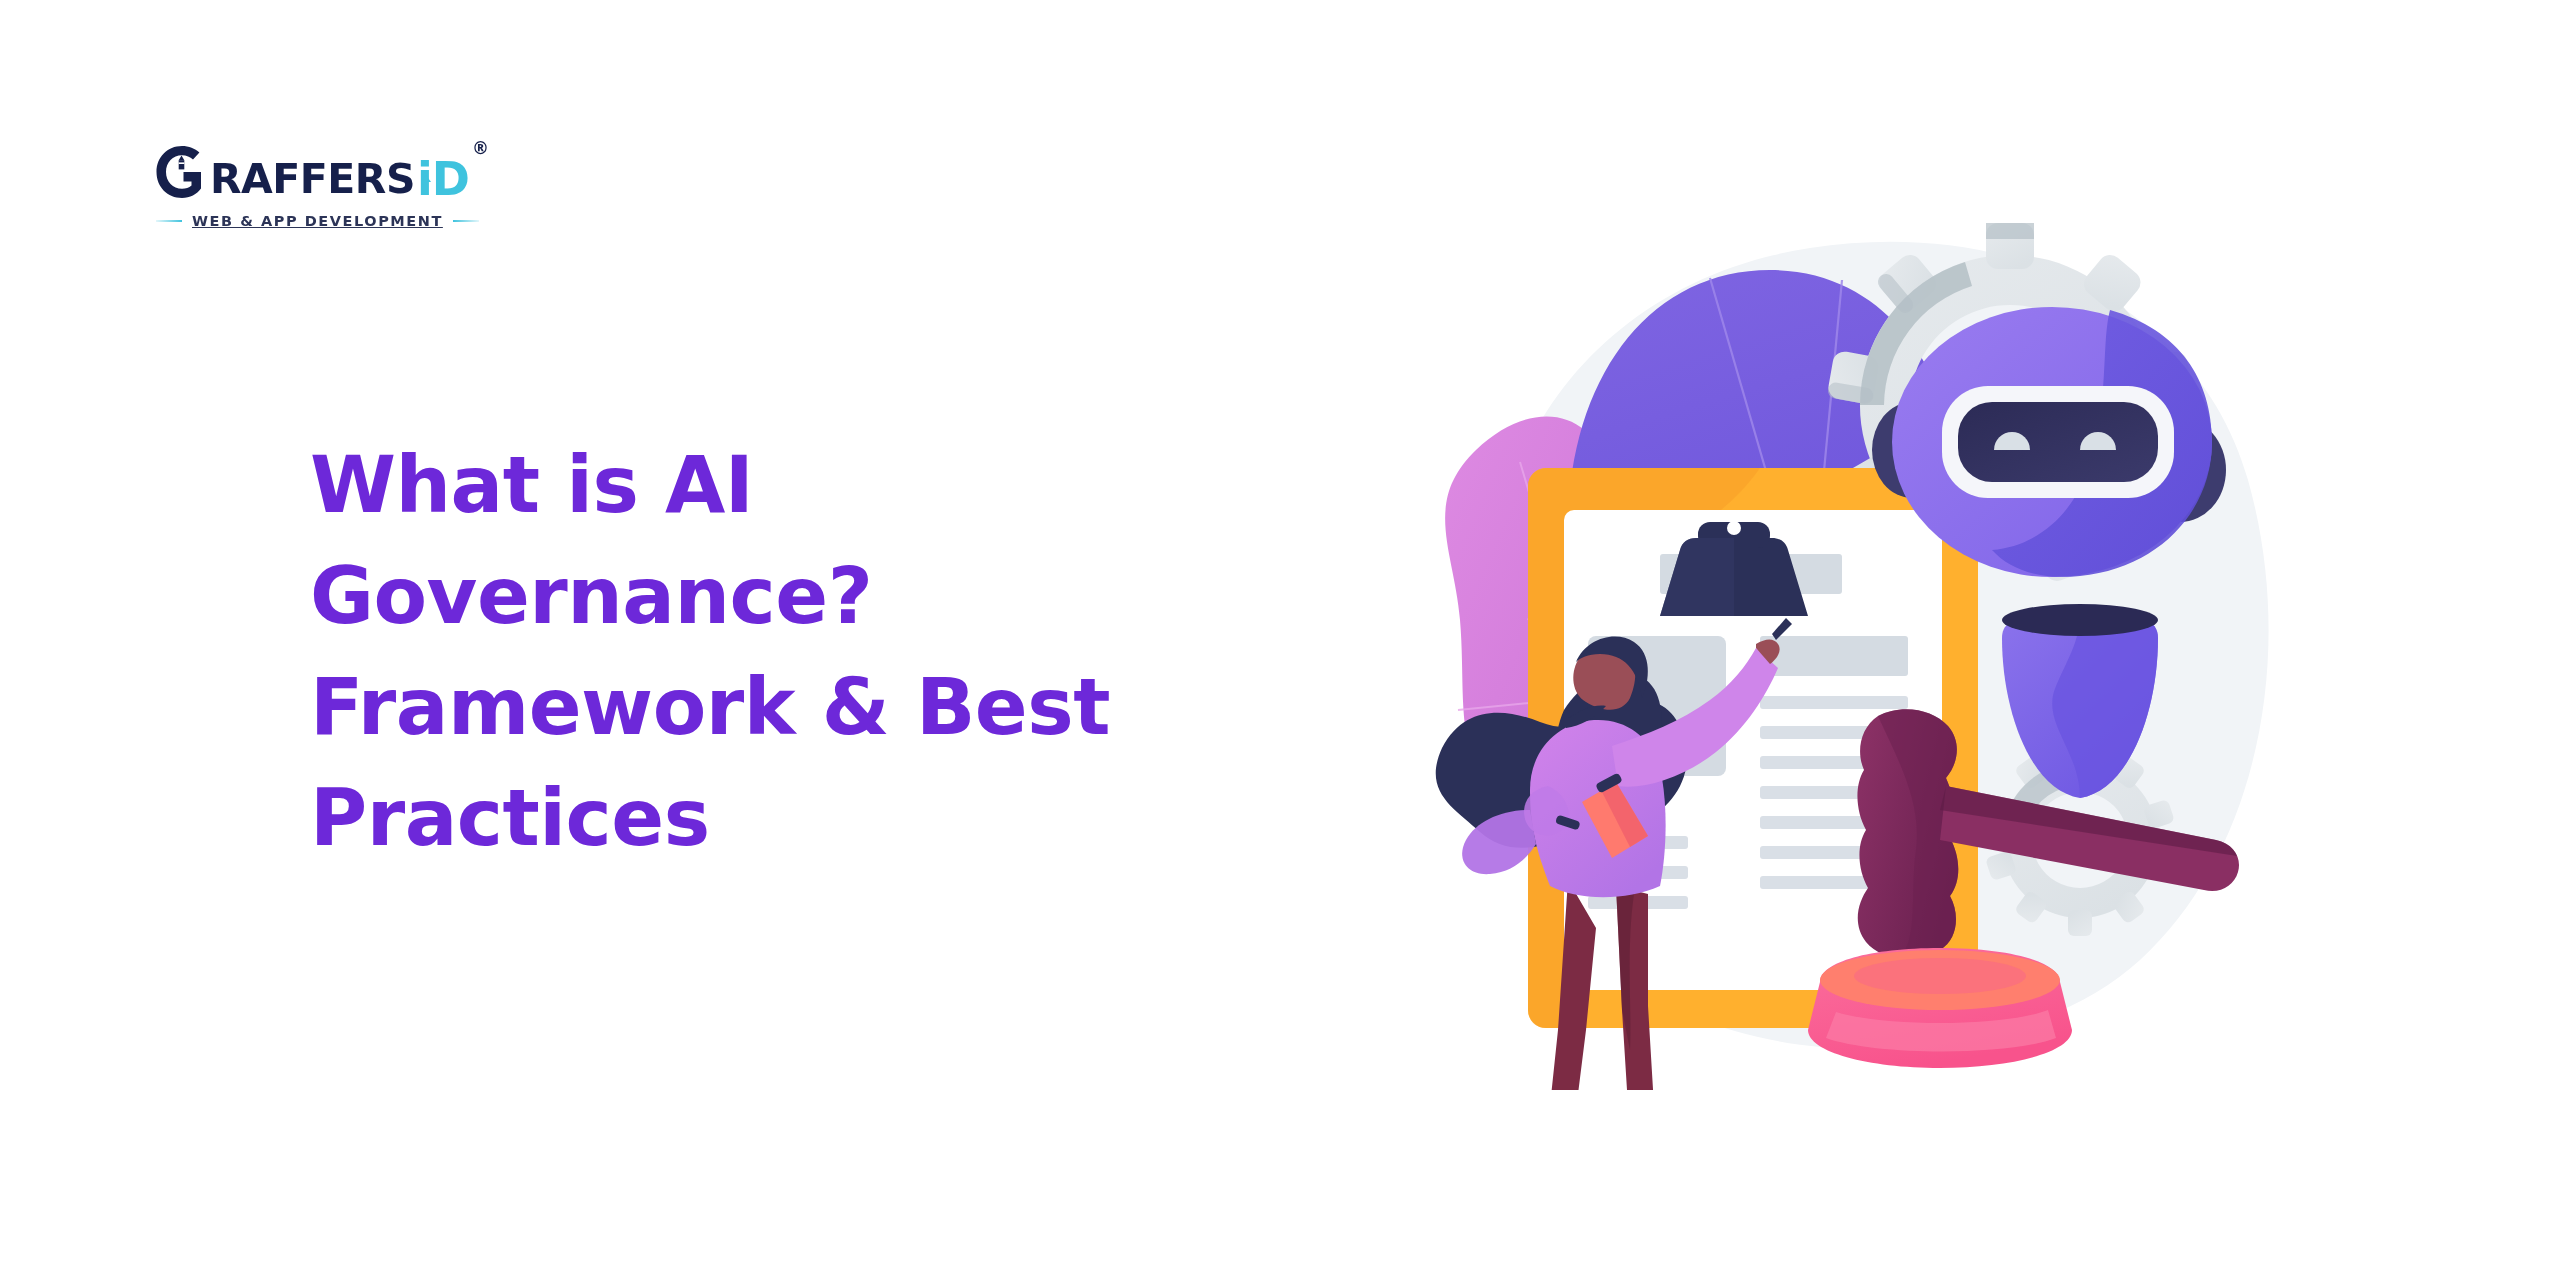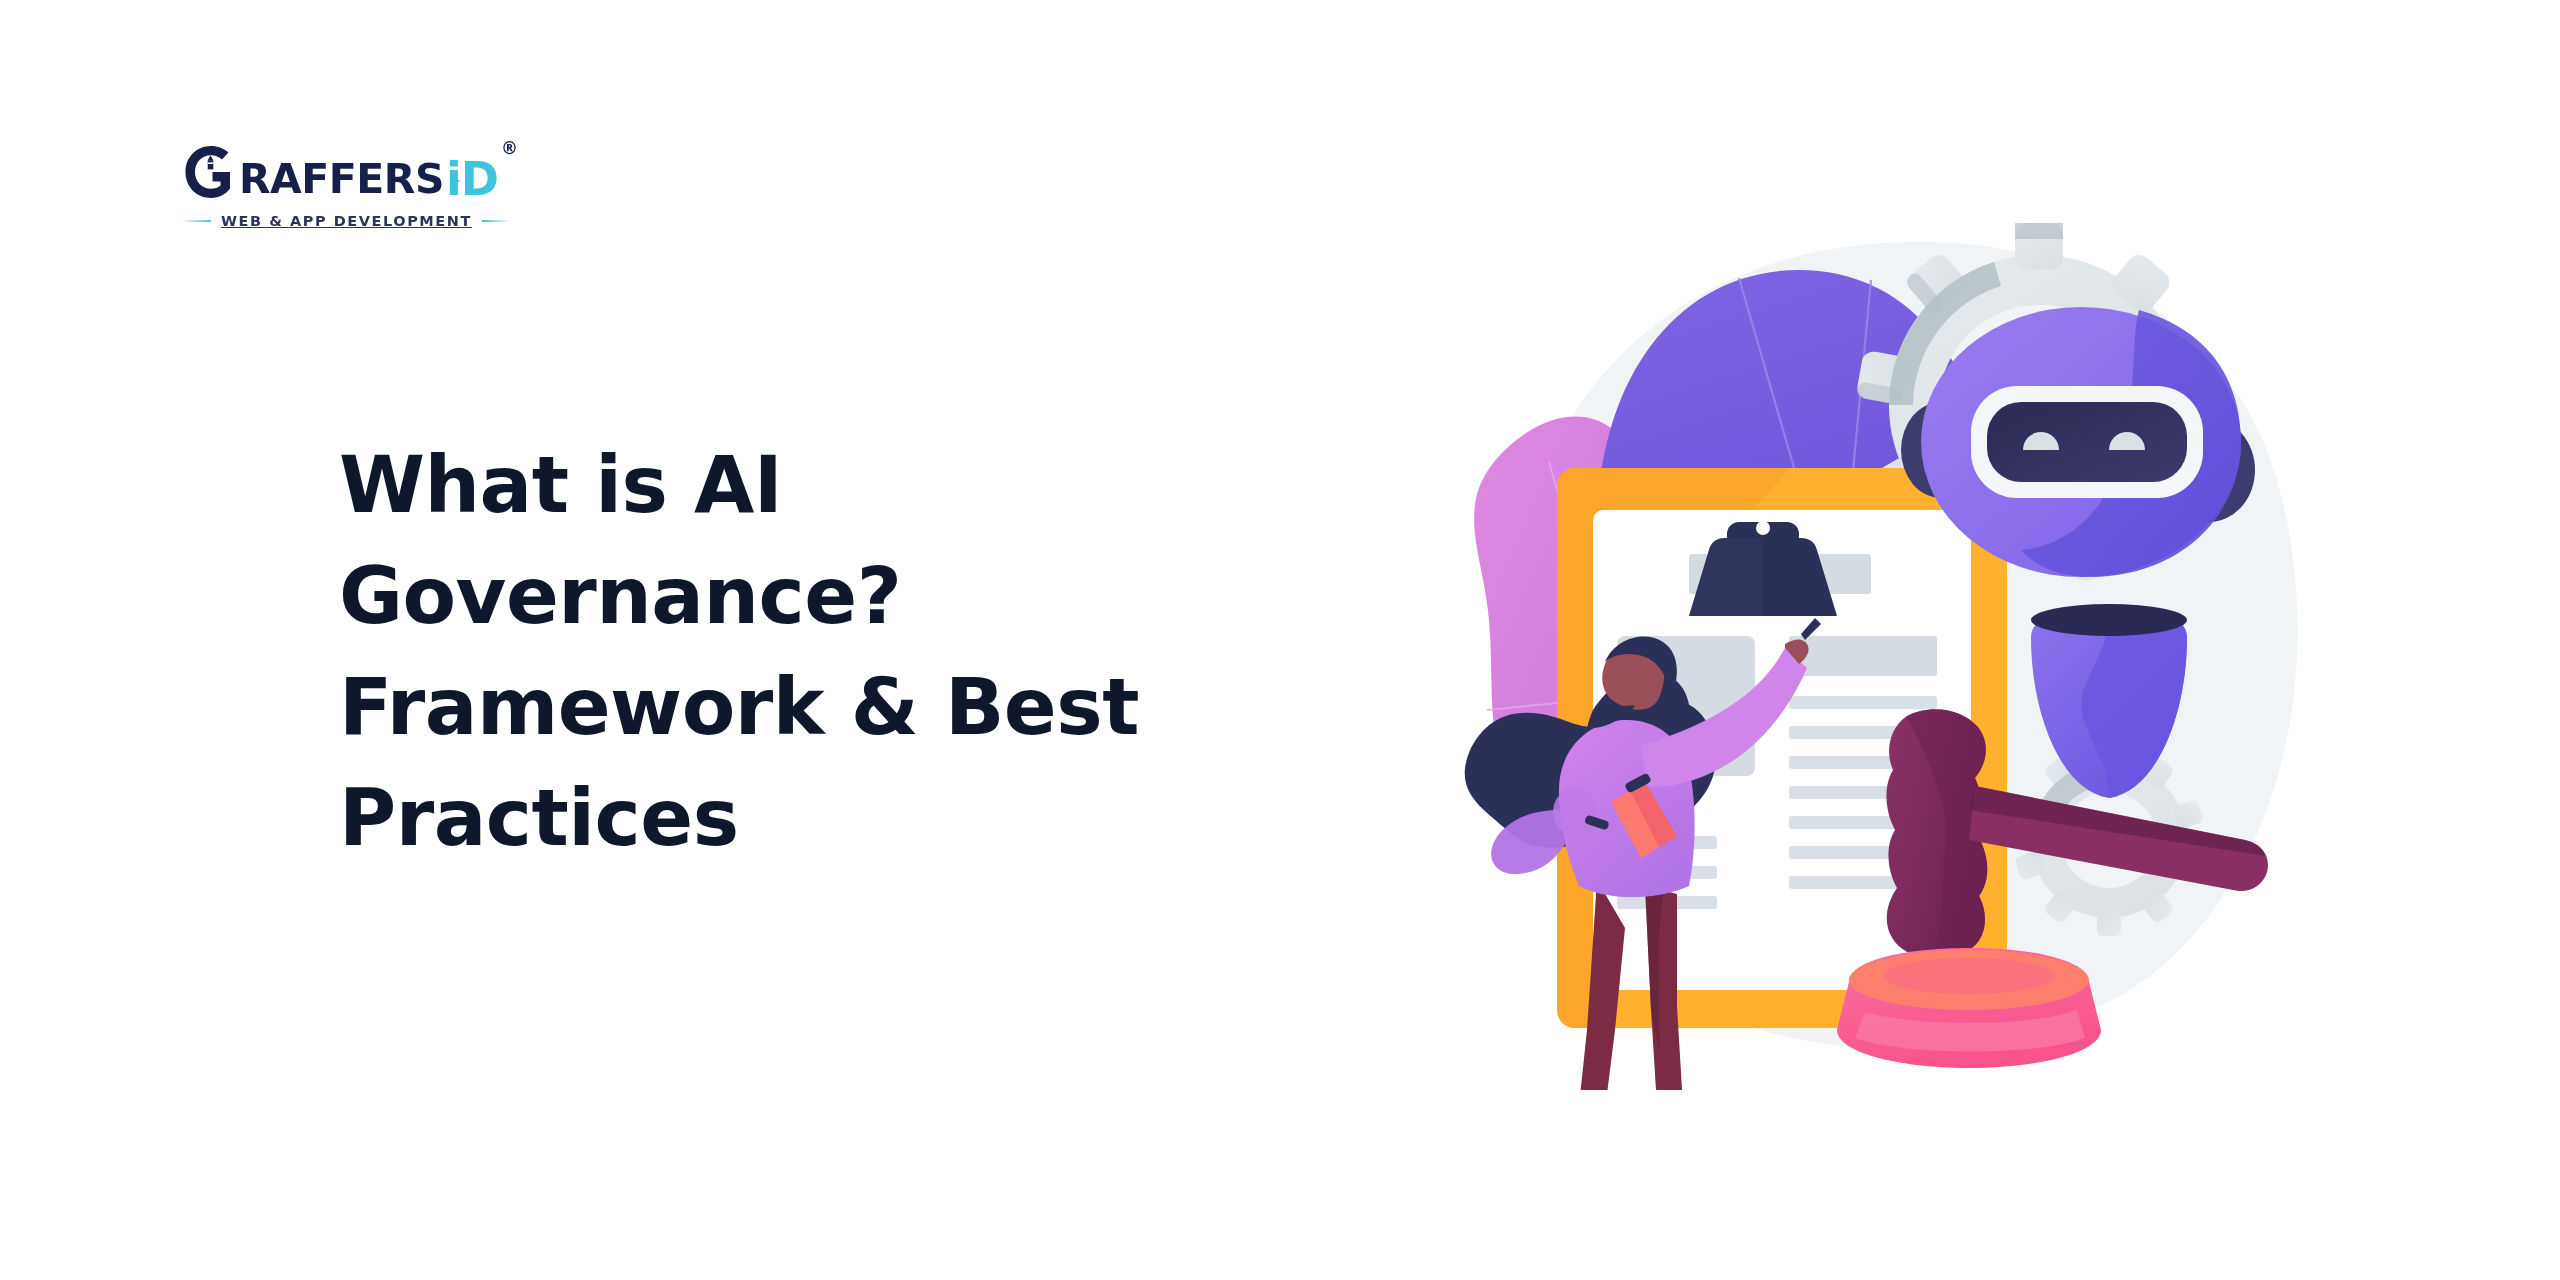--- a/index.html
+++ b/index.html
@@ -13,21 +13,20 @@
     height: 1280px;
     overflow: hidden;
     font-family: "Liberation Sans", sans-serif;
     position: relative;
   }
 
   .page {
     position: absolute;
     inset: 0;
     background: #ffffff;
-    margin-left: 29px;
   }
 
   
   .logo-block {
     position: absolute;
     left: 152px;
     top: 140px;
     width: 330px;
   }
   .logo-wordmark {
@@ -113,21 +112,21 @@
   .headline {
     position: absolute;
     left: 310px;
     top: 378px;
     width: 900px;
     font-family: "DejaVu Sans", sans-serif;
     font-weight: 700;
     font-size: 78px;
     line-height: 1.42;
     letter-spacing: -0.5px;
-    color: #0f172a;
+    color: #6d28d9;
   }
 
   
   .illustration {
     position: absolute;
     left: 1380px;
     top: 150px;
     width: 920px;
     height: 940px;
   }

